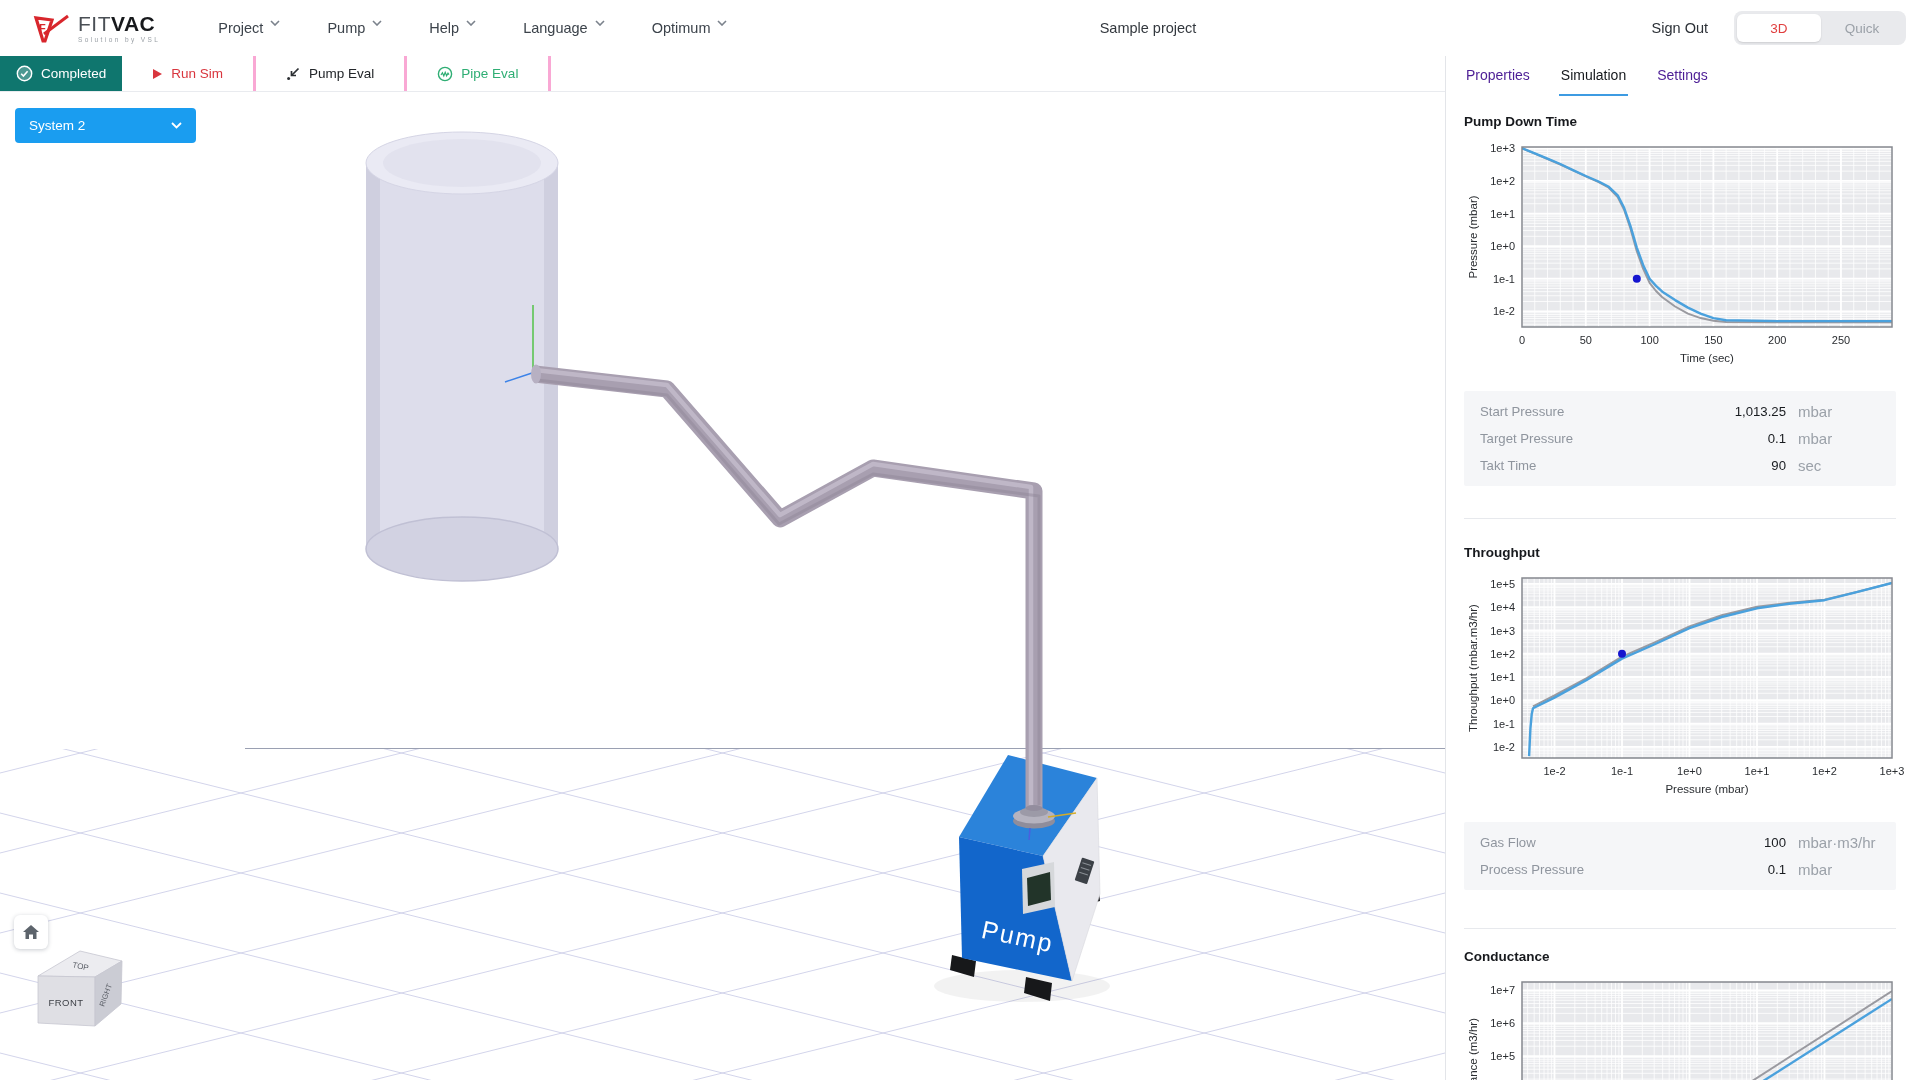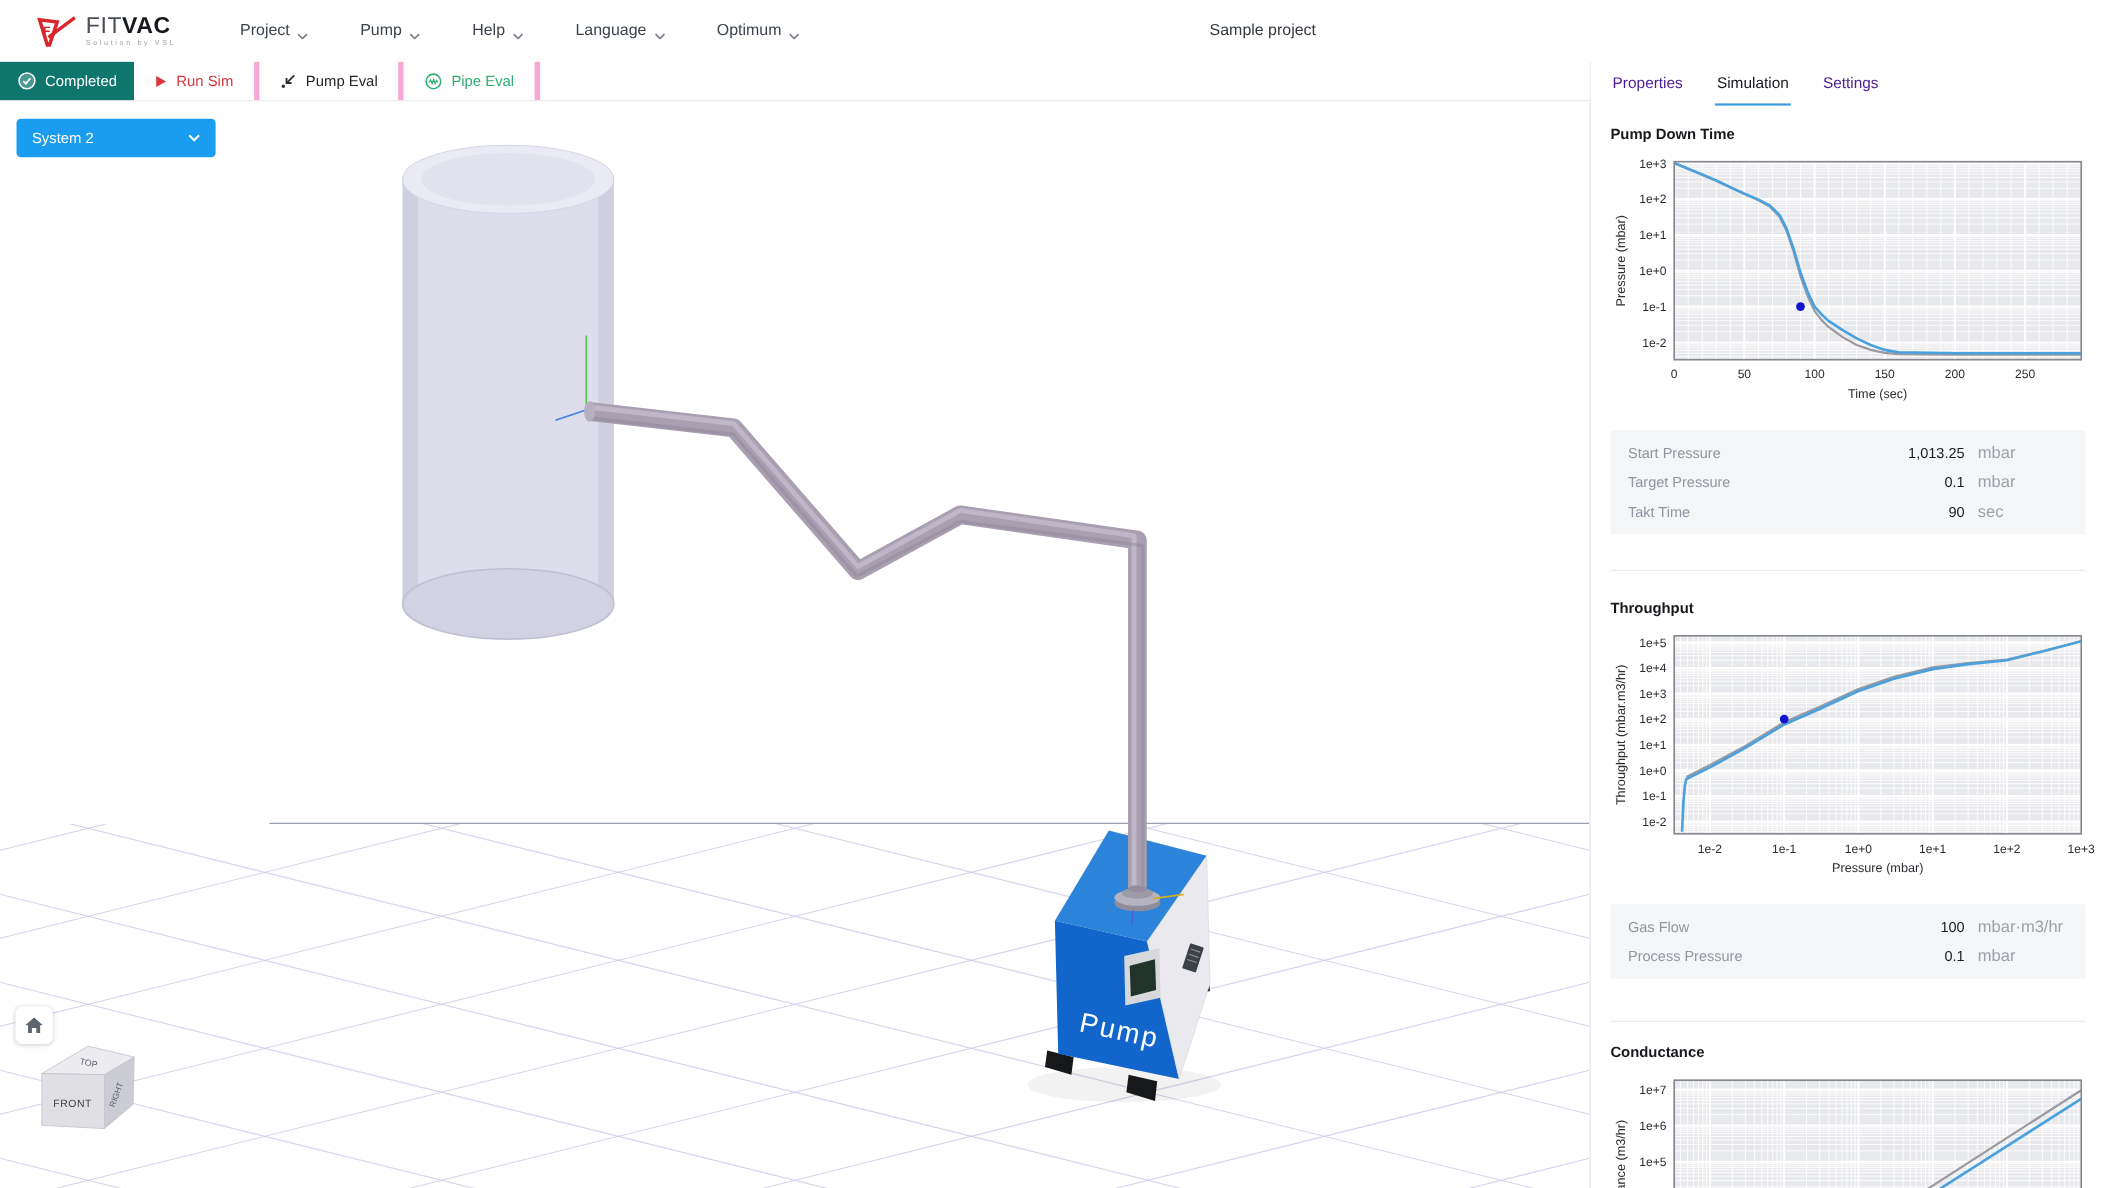--- a/index.html
+++ b/index.html
@@ -8,35 +8,35 @@
   
   .topbar{position:absolute;left:0;top:0;width:1920px;height:56px;background:#fff;
     display:flex;align-items:center;z-index:30}
   .brand{display:flex;align-items:center;margin-left:30px;gap:6px}
   .brand-text{display:flex;flex-direction:column;line-height:1}
   .brand-main{font-size:21px;letter-spacing:.5px}
   .brand-fit{color:#4a4f55;font-weight:500}
   .brand-vac{color:#17191c;font-weight:800}
   .brand-tag{font-size:6.5px;color:#9aa0a6;letter-spacing:2.4px;margin-top:3px}
   .menus{display:flex;gap:47px;margin-left:58px}
-  .menu-item{display:flex;align-items:flex-end;gap:7px;font-size:14.5px;color:#3c434b;cursor:pointer}
+  .menu-item{display:flex;align-items:flex-start;gap:7px;font-size:14.5px;color:#3c434b;cursor:pointer}
   .project-name{position:absolute;left:1148px;top:0;height:56px;display:flex;align-items:center;
     transform:translateX(-50%);font-size:14.5px;color:#33383e}
   .topbar-right{margin-left:auto;display:flex;align-items:center;gap:26px;margin-right:14px}
   .signout{font-size:14.5px;color:#2c3137;cursor:pointer}
   .mode-toggle{width:172px;height:34px;background:#e9eaed;border-radius:8px;display:flex;
     align-items:center;padding:3px;cursor:pointer}
   .mode-3d{width:84px;height:28px;background:#fff;border-radius:6px;display:flex;align-items:center;
     justify-content:center;font-size:13.5px;color:#e03e3e;box-shadow:0 1px 2px rgba(0,0,0,.12)}
   .mode-quick{flex:1;text-align:center;font-size:13.5px;color:#9ba1a8}
   
   .toolbar{position:absolute;left:0;top:56px;width:1445px;height:36px;background:#fff;
     border-bottom:1px solid #e9ebef;display:flex;align-items:stretch;z-index:25}
-  .tb-btn{display:flex;align-items:center;gap:8px;padding:0 19px;font-size:13.5px;
-    border-right:5px solid #f9a8d4;background:#fff;cursor:pointer;white-space:nowrap}
+  .tb-btn{display:flex;align-items:center;gap:8px;padding:0 30px;font-size:13.5px;
+    border-right:3px solid #f9a8d4;background:#fff;cursor:pointer;white-space:nowrap}
   .tb-status{background:#0f766e;color:#fff;border-right:none;padding:0 16px}
   .tb-run{color:#d9363e}
   .tb-pipe{color:#2fae74}
   .tb-right{margin-left:auto;display:flex;align-items:stretch}
   .tb-viewfilter{display:flex;align-items:center;gap:10px;padding:0 22px;font-size:13.5px;
     color:#2b3036;border-left:1px solid #eef0f3;border-right:1px solid #eef0f3;cursor:pointer}
   .tb-viewicons{display:flex;align-items:center;gap:11px;padding:0 16px}
   .vi-solid{width:22px;height:22px;background:#27292e;border-radius:3px;cursor:pointer}
   .vi-cols{width:22px;height:22px;display:flex;gap:3px;cursor:pointer}
   .vi-cols span{flex:1;background:#d7d9dd;border-radius:2px}
@@ -116,20 +116,27 @@
         </svg>
     </div>
     <div class="menu-item">
       <span>Optimum</span>
       <svg width="10" height="6">
           <path d="M1 1 L5 5 L9 1" stroke="#7b828c" fill="none" stroke-width="1.6"></path>
         </svg>
     </div>
   </nav>
   <div class="project-name">Sample project</div>
+  <div class="topbar-right">
+    <span class="signout">Sign Out</span>
+    <div class="mode-toggle">
+      <div class="mode-3d">3D</div>
+      <div class="mode-quick">Quick</div>
+    </div>
+  </div>
 </header>
 
 <div class="toolbar">
   <div class="tb-btn tb-status">
     <svg width="17" height="17" viewBox="0 0 17 17">
       <circle cx="8.5" cy="8.5" r="7.2" fill="rgba(255,255,255,.25)" stroke="#fff" stroke-width="1.4"></circle>
       <path d="M5.2 8.8 L7.4 11 L11.6 6.2" stroke="#fff" stroke-width="1.6" fill="none"></path>
     </svg>
     <span>Completed</span>
   </div>

